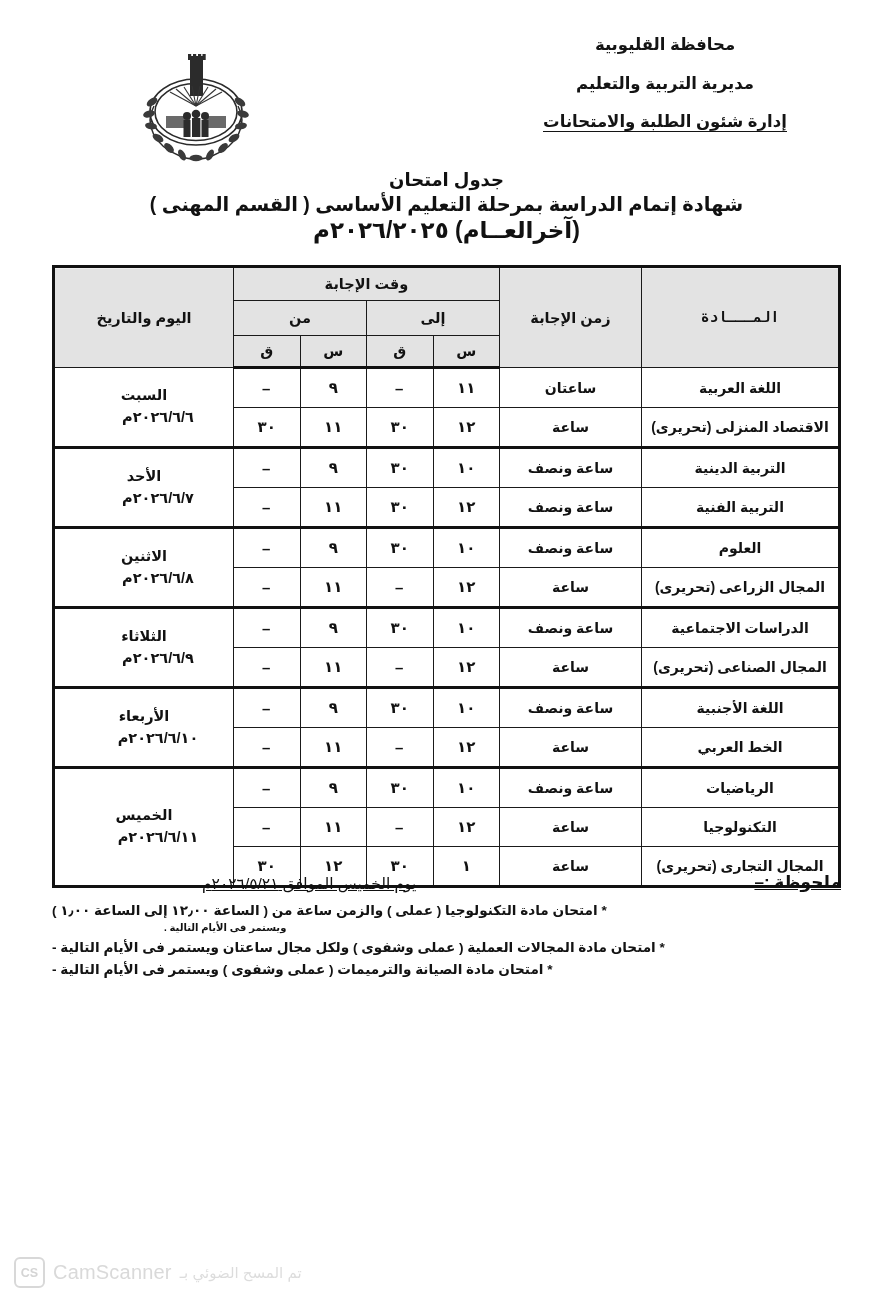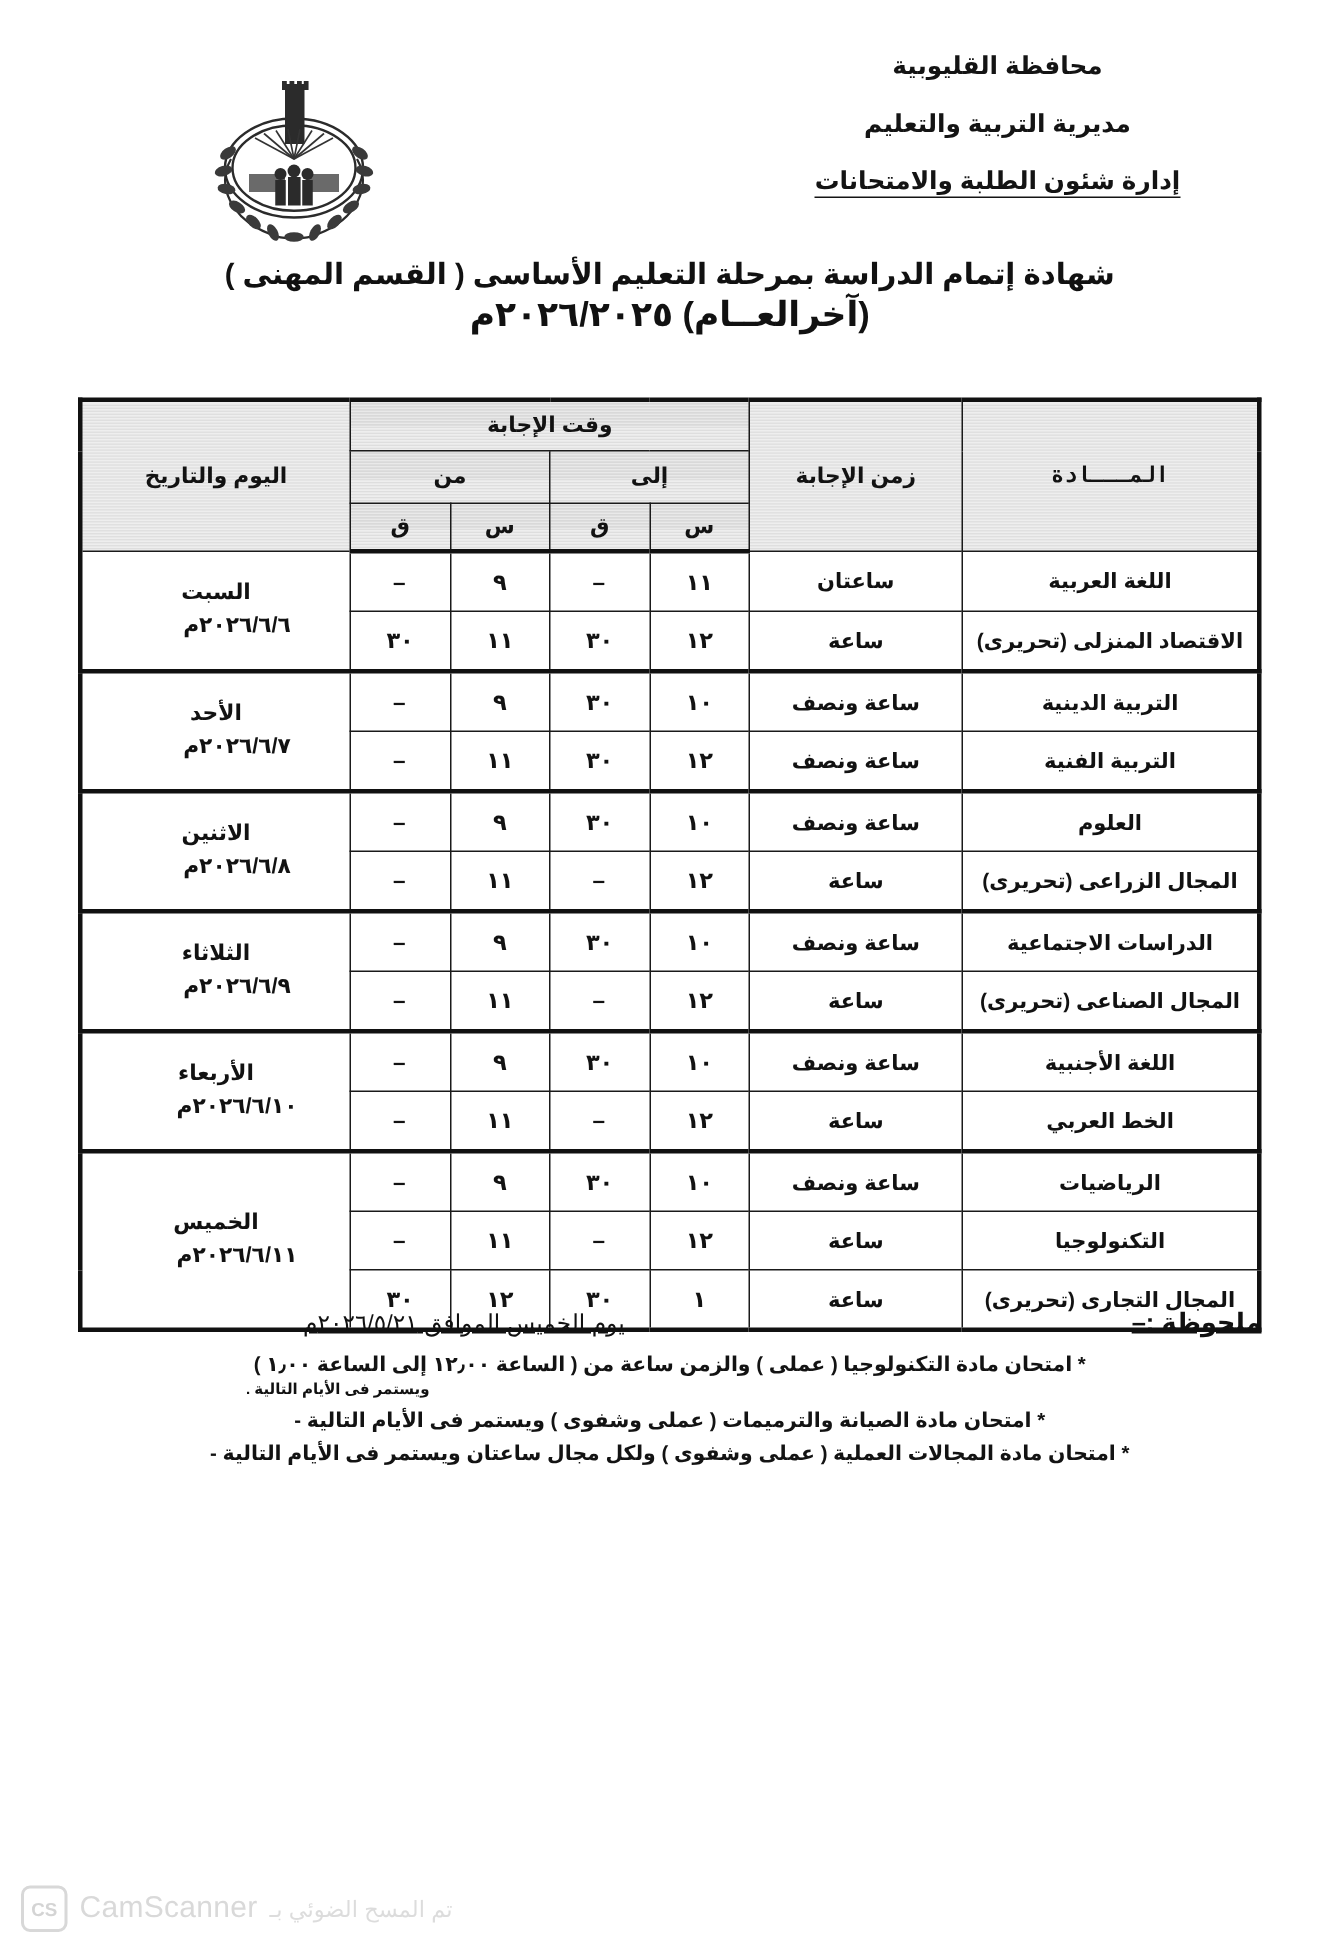--- a/index.html
+++ b/index.html
@@ -95,21 +95,21 @@
     display:flex;align-items:flex-end;justify-content:space-between;
     width:100%;margin-bottom:7px;
   }
   .mal{font-size:17px;font-weight:bold;text-decoration:underline;}
   .exam-date{
     font-size:15.5px;font-weight:normal;text-decoration:underline;
     margin-left:150px;
   }
   .note-line{
     font-size:13.6px;font-weight:bold;line-height:1.55;
-    text-align:center;margin-bottom:1px;color:#131313;
+    text-align:left;margin-bottom:1px;color:#131313;
   }
   .note-line.l1{padding-right:0;}
   .note-sub{
     font-size:10px;font-weight:bold;text-align:left;
     padding-left:112px;margin-bottom:4px;
   }
   .note-final{
     font-size:14.5px;font-weight:bold;text-decoration:underline;
     text-align:center;margin-top:14px;letter-spacing:0.3px;
   }
@@ -202,20 +202,21 @@
     <div class="org-lines">
       <div class="org-line">محافظة القليوبية</div>
       <div class="org-line">مديرية التربية والتعليم</div>
       <div>
         <span class="org-line underlined">إدارة شئون الطلبة والامتحانات</span>
       </div>
     </div>
   </div>
 
   <div class="title-block">
+    <div class="t1">جدول امتحان</div>
     <div class="t2">شهادة إتمام الدراسة بمرحلة التعليم الأساسى ( القسم المهنى )</div>
     <div class="t3">(آخرالعــام) ٢٠٢٦/٢٠٢٥م</div>
   </div>
 
   <div class="tbl-wrap">
     <table class="sched">
       <thead>
         <tr>
           <th class="h-sub thick-top thick-right" rowspan="3">المـــادة</th>
           <th class="h-dur thick-top" rowspan="3">زمن الإجابة</th>
@@ -366,22 +367,22 @@
     </table>
   </div>
 
   <div class="notes">
     <div class="note-head">
       <span class="mal">ملحوظة :–</span>
       <span class="exam-date">يوم الخميس الموافق ٢٠٢٦/٥/٢١م</span>
     </div>
     <div class="note-line l1">* امتحان مادة التكنولوجيا ( عملى ) والزمن ساعة من ( الساعة ١٢٫٠٠ إلى الساعة ١٫٠٠ )</div>
     <div class="note-sub">ويستمر فى الأيام التالية .</div>
+    <div class="note-line">* امتحان مادة المجالات العملية ( عملى وشفوى ) ولكل مجال ساعتان ويستمر فى الأيام التالية ‪-‬</div>
     <div class="note-line">* امتحان مادة الصيانة والترميمات ( عملى وشفوى ) ويستمر فى الأيام التالية ‪-‬</div>
-    <div class="note-line">* امتحان مادة المجالات العملية ( عملى وشفوى ) ولكل مجال ساعتان ويستمر فى الأيام التالية ‪-‬</div>
   </div>
 
   <div class="cam">
     <span class="cs-badge">CS</span>
     <span class="cs-word">CamScanner</span>
     <span class="cs-ar">تم المسح الضوئي بـ</span>
   </div>
 
 </div>
 

